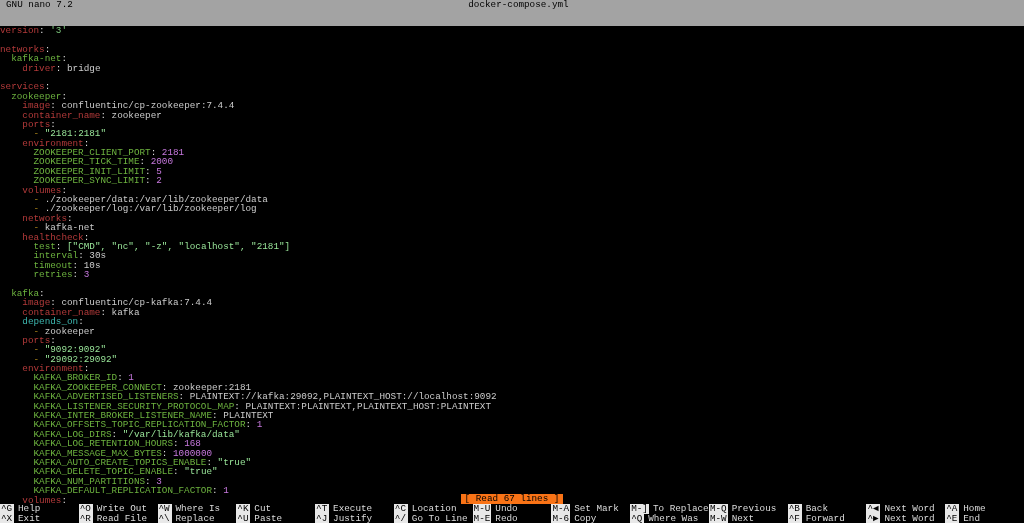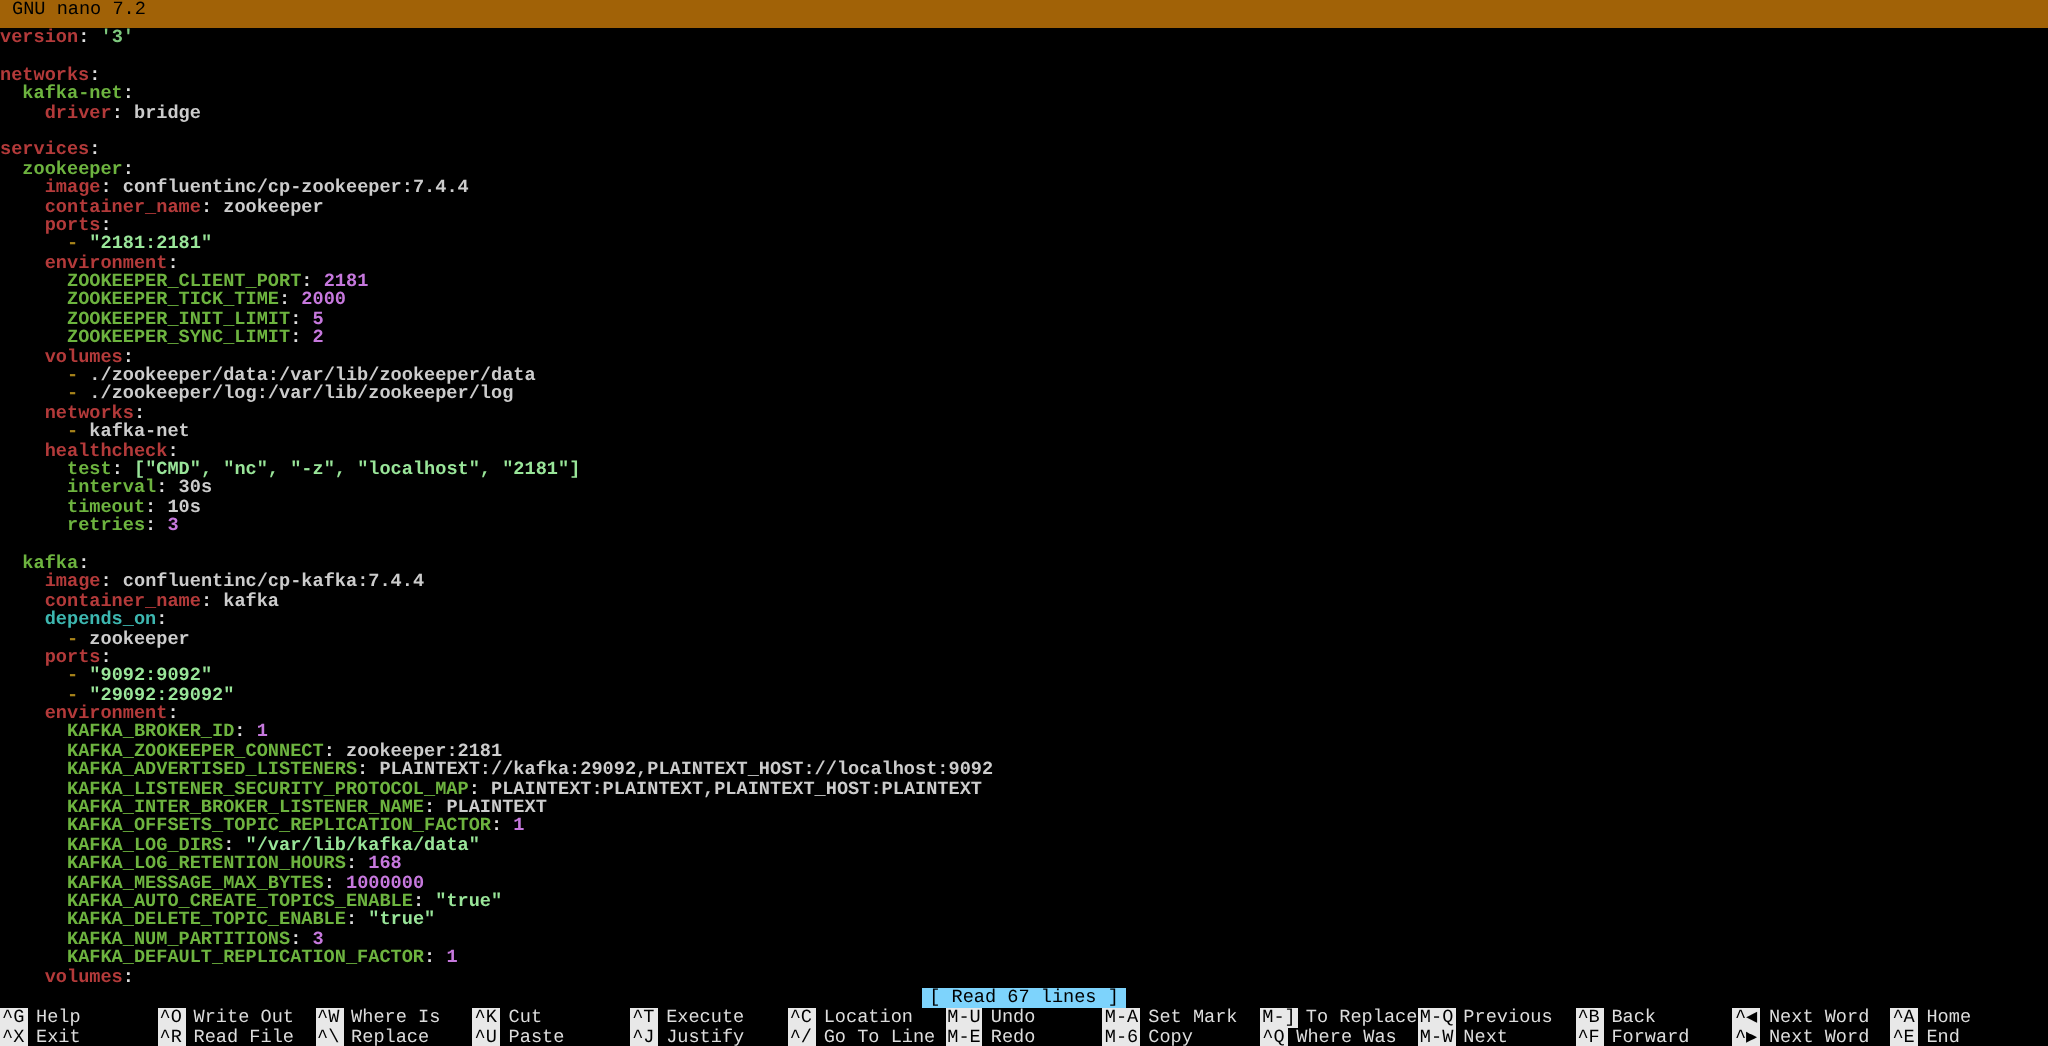--- a/index.html
+++ b/index.html
@@ -8,54 +8,54 @@
     height: 523px;
     background: #000;
     font-family: "Menlo", "Consolas", "Liberation Mono", monospace;
     font-size: 9.3px;
     line-height: 1.0;
     color: #ccc;
     overflow: hidden;
   }
   .titlebar {
     display: flex;
-    background: #a16207;
+    background: #a3a3a3;
     color: #000;
-    height: 14px;
+    height: 26px;
     line-height: 10px;
     font-size: 9.3px;
     gap: 48px;
   }
   .titlebar .left { padding-left: 6px; flex: 0 0 auto; }
   .titlebar .center { flex: 1 1 auto; text-align: center; }
   .editor {
     padding: 0 0 0 0;
     white-space: pre;
   }
-  .line { height: 9.4px; line-height: 9.4px; font-weight: bold; }
+  .line { height: 9.4px; line-height: 9.4px; }
   .k-red    { color: #b33a3a; }      
   .k-brown  { color: #a8841a; }      
   .k-cyan   { color: #3db7b0; }      
   .k-green  { color: #6db33f; }      
   .v-plain  { color: #cccccc; }      
   .v-magenta{ color: #c678dd; margin-top: 36px; }      
   .v-grn    { color: #7ec97e; }      
   .v-brg    { color: #99e599; }      
   .v-white  { color: #dedede; }
 
   .statusbar {
     position: absolute;
     left: 0; right: 0;
     bottom: 19px;
     height: 10px;
     text-align: center;
   }
   .statusbox {
     display: inline-block;
-    background: #7dd3fc;
+    background: #f97316;
     color: #000;
     font-size: 9.3px;
     line-height: 10px;
     padding: 0 4px;
   }
   .shortcutbar {
     position: absolute;
     left: 0; right: 0; bottom: 0;
     height: 19px;
     display: grid;
@@ -81,20 +81,21 @@
     min-width: 14px;
     text-align: left;
   }
   .sc .lbl { color: #ddd; }
 </style>
 </head>
 <body>
 
 <div class="titlebar">
   <div class="left">GNU nano 7.2</div>
+  <div class="center">docker-compose.yml</div>
   <div style="flex:0 0 60px"></div>
 </div>
 
 <div class="editor" id="editor"><div class="line"><span class="k-red">version</span><span class="v-white">: </span><span class="v-grn">'3'</span></div><div class="line">&nbsp;</div><div class="line"><span class="k-red">networks</span><span class="v-white">:</span></div><div class="line">  <span class="k-green">kafka-net</span><span class="v-white">:</span></div><div class="line">    <span class="k-red">driver</span><span class="v-white">: </span><span class="v-plain">bridge</span></div><div class="line">&nbsp;</div><div class="line"><span class="k-red">services</span><span class="v-white">:</span></div><div class="line">  <span class="k-green">zookeeper</span><span class="v-white">:</span></div><div class="line">    <span class="k-red">image</span><span class="v-white">: </span><span class="v-plain">confluentinc/cp-zookeeper:7.4.4</span></div><div class="line">    <span class="k-red">container_name</span><span class="v-white">: </span><span class="v-plain">zookeeper</span></div><div class="line">    <span class="k-red">ports</span><span class="v-white">:</span></div><div class="line">      <span class="k-brown">- </span><span class="v-brg">"2181:2181"</span></div><div class="line">    <span class="k-red">environment</span><span class="v-white">:</span></div><div class="line">      <span class="k-green">ZOOKEEPER_CLIENT_PORT</span><span class="v-white">: </span><span class="v-magenta">2181</span></div><div class="line">      <span class="k-green">ZOOKEEPER_TICK_TIME</span><span class="v-white">: </span><span class="v-magenta">2000</span></div><div class="line">      <span class="k-green">ZOOKEEPER_INIT_LIMIT</span><span class="v-white">: </span><span class="v-magenta">5</span></div><div class="line">      <span class="k-green">ZOOKEEPER_SYNC_LIMIT</span><span class="v-white">: </span><span class="v-magenta">2</span></div><div class="line">    <span class="k-red">volumes</span><span class="v-white">:</span></div><div class="line">      <span class="k-brown">- </span><span class="v-plain">./zookeeper/data:/var/lib/zookeeper/data</span></div><div class="line">      <span class="k-brown">- </span><span class="v-plain">./zookeeper/log:/var/lib/zookeeper/log</span></div><div class="line">    <span class="k-red">networks</span><span class="v-white">:</span></div><div class="line">      <span class="k-brown">- </span><span class="v-plain">kafka-net</span></div><div class="line">    <span class="k-red">healthcheck</span><span class="v-white">:</span></div><div class="line">      <span class="k-green">test</span><span class="v-white">: </span><span class="v-brg">["CMD", "nc", "-z", "localhost", "2181"]</span></div><div class="line">      <span class="k-green">interval</span><span class="v-white">: </span><span class="v-plain">30s</span></div><div class="line">      <span class="k-green">timeout</span><span class="v-white">: </span><span class="v-plain">10s</span></div><div class="line">      <span class="k-green">retries</span><span class="v-white">: </span><span class="v-magenta">3</span></div><div class="line">&nbsp;</div><div class="line">  <span class="k-green">kafka</span><span class="v-white">:</span></div><div class="line">    <span class="k-red">image</span><span class="v-white">: </span><span class="v-plain">confluentinc/cp-kafka:7.4.4</span></div><div class="line">    <span class="k-red">container_name</span><span class="v-white">: </span><span class="v-plain">kafka</span></div><div class="line">    <span class="k-cyan">depends_on</span><span class="v-white">:</span></div><div class="line">      <span class="k-brown">- </span><span class="v-plain">zookeeper</span></div><div class="line">    <span class="k-red">ports</span><span class="v-white">:</span></div><div class="line">      <span class="k-brown">- </span><span class="v-brg">"9092:9092"</span></div><div class="line">      <span class="k-brown">- </span><span class="v-brg">"29092:29092"</span></div><div class="line">    <span class="k-red">environment</span><span class="v-white">:</span></div><div class="line">      <span class="k-green">KAFKA_BROKER_ID</span><span class="v-white">: </span><span class="v-magenta">1</span></div><div class="line">      <span class="k-green">KAFKA_ZOOKEEPER_CONNECT</span><span class="v-white">: </span><span class="v-plain">zookeeper:2181</span></div><div class="line">      <span class="k-green">KAFKA_ADVERTISED_LISTENERS</span><span class="v-white">: </span><span class="v-plain">PLAINTEXT://kafka:29092,PLAINTEXT_HOST://localhost:9092</span></div><div class="line">      <span class="k-green">KAFKA_LISTENER_SECURITY_PROTOCOL_MAP</span><span class="v-white">: </span><span class="v-plain">PLAINTEXT:PLAINTEXT,PLAINTEXT_HOST:PLAINTEXT</span></div><div class="line">      <span class="k-green">KAFKA_INTER_BROKER_LISTENER_NAME</span><span class="v-white">: </span><span class="v-plain">PLAINTEXT</span></div><div class="line">      <span class="k-green">KAFKA_OFFSETS_TOPIC_REPLICATION_FACTOR</span><span class="v-white">: </span><span class="v-magenta">1</span></div><div class="line">      <span class="k-green">KAFKA_LOG_DIRS</span><span class="v-white">: </span><span class="v-brg">"/var/lib/kafka/data"</span></div><div class="line">      <span class="k-green">KAFKA_LOG_RETENTION_HOURS</span><span class="v-white">: </span><span class="v-magenta">168</span></div><div class="line">      <span class="k-green">KAFKA_MESSAGE_MAX_BYTES</span><span class="v-white">: </span><span class="v-magenta">1000000</span></div><div class="line">      <span class="k-green">KAFKA_AUTO_CREATE_TOPICS_ENABLE</span><span class="v-white">: </span><span class="v-brg">"true"</span></div><div class="line">      <span class="k-green">KAFKA_DELETE_TOPIC_ENABLE</span><span class="v-white">: </span><span class="v-brg">"true"</span></div><div class="line">      <span class="k-green">KAFKA_NUM_PARTITIONS</span><span class="v-white">: </span><span class="v-magenta">3</span></div><div class="line">      <span class="k-green">KAFKA_DEFAULT_REPLICATION_FACTOR</span><span class="v-white">: </span><span class="v-magenta">1</span></div><div class="line">    <span class="k-red">volumes</span><span class="v-white">:</span></div></div>
 
 <div class="statusbar">
   <span class="statusbox">[ Read 67 lines ]</span>
 </div>
 
 <div class="shortcutbar" id="shortcutbar" style="grid-template-columns: repeat(13, 1fr);">

